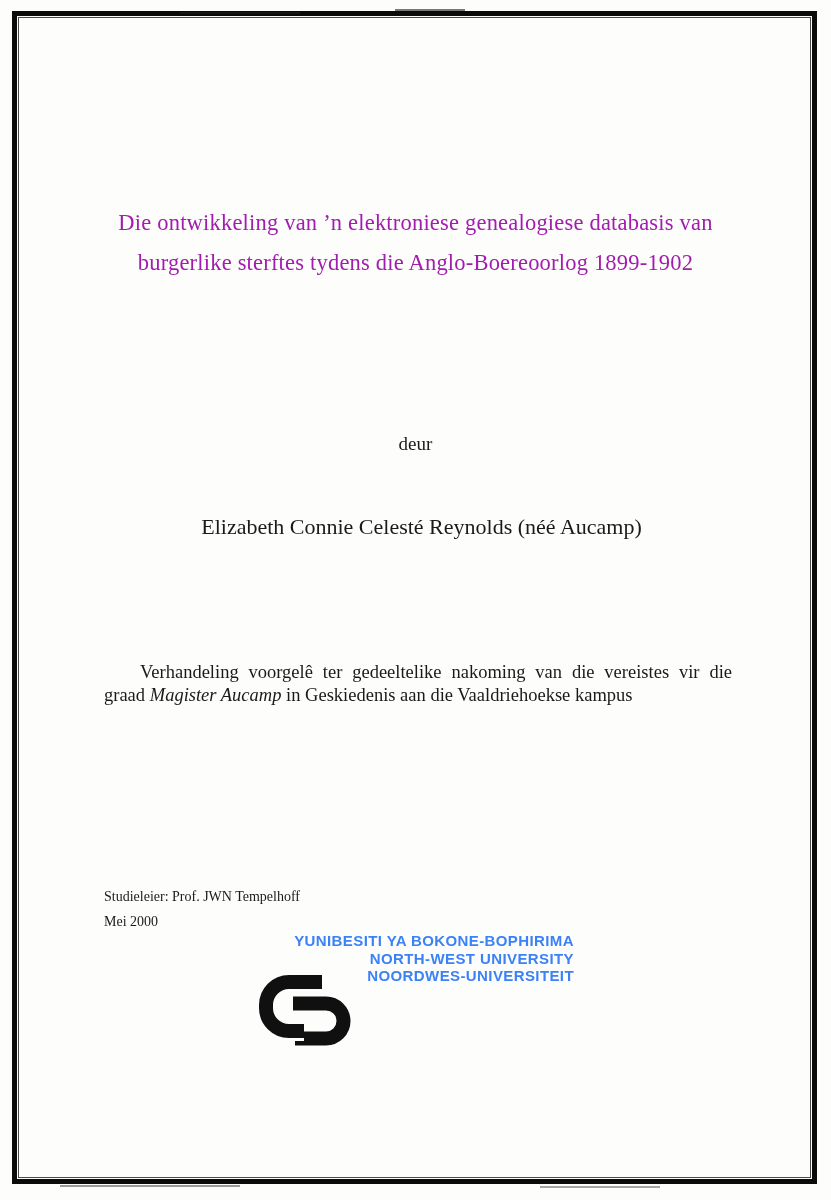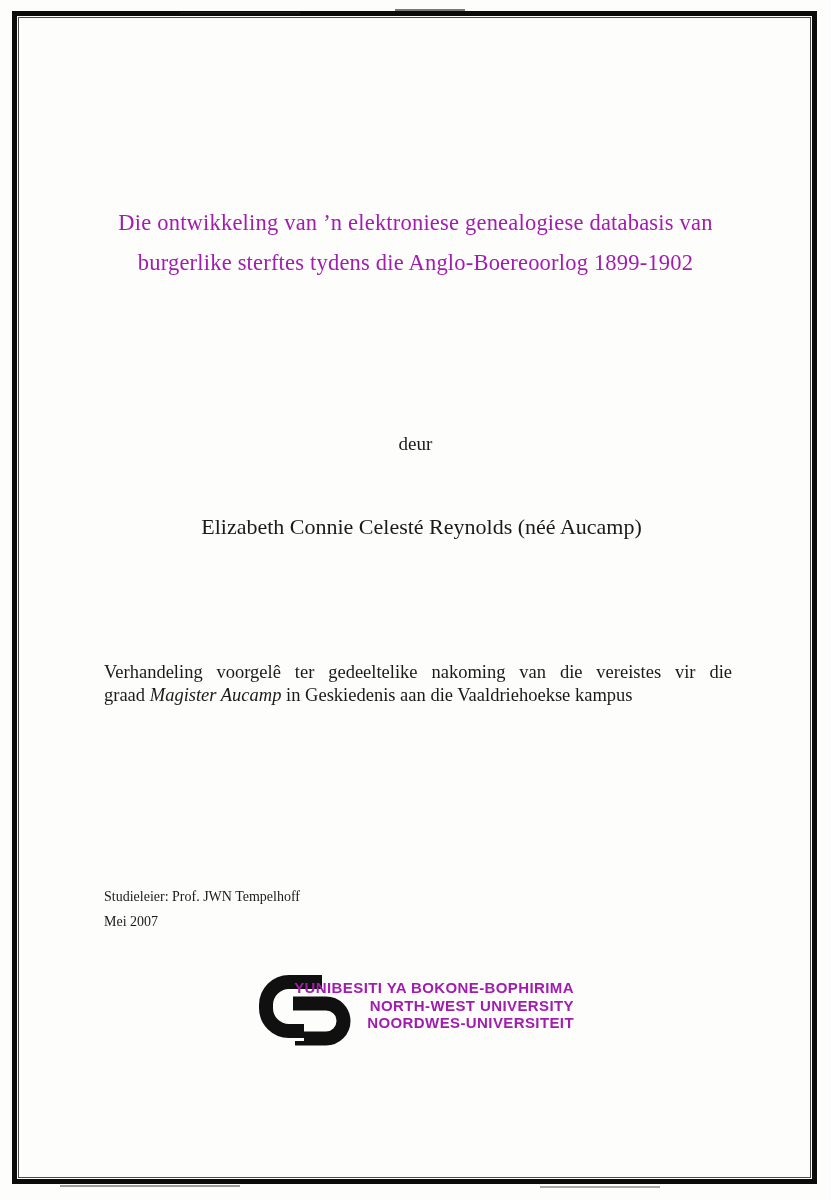--- a/index.html
+++ b/index.html
@@ -49,44 +49,45 @@
   .statement {
     position: absolute;
     top: 661px; left: 104px;
     width: 628px;
     font-size: 18.5px;
     line-height: 22.5px;
   }
   .statement .just {
     text-align: justify;
     text-align-last: justify;
+    margin-left: 36px;
   }
   .supervisor-block {
     position: absolute;
     top: 884px; left: 104px;
     font-size: 14px;
     line-height: 25px;
   }
   .logo-mark {
     position: absolute;
     left: 259px; top: 975px;
     width: 96px; height: 75px;
   }
   .logo-text {
     position: absolute;
-    top: 979px;
+    top: 932px;
     right: 257px;
     text-align: right;
     white-space: nowrap;
     font-family: "Liberation Sans", "DejaVu Sans", sans-serif;
     font-weight: 700;
     font-size: 15px;
     line-height: 17.5px;
     letter-spacing: 0.4px;
-    color: #a21caf;
+    color: #3b82f6;
   }
   
   .speck { position: absolute; background: #222; }
   .speck.s1 { left: 180px; top: 12px;  width: 120px; height: 2px; opacity: .5; }
   .speck.s2 { left: 395px; top: 9px;   width: 70px;  height: 2px; opacity: .6; }
   .speck.s3 { left: 60px;  top: 1185px; width: 180px; height: 2px; opacity: .45; }
   .speck.s4 { left: 540px; top: 1186px; width: 120px; height: 2px; opacity: .4; }
 </style>
 </head>
 <body>
@@ -111,21 +112,21 @@
 
   <div class="author">Elizabeth Connie Celesté Reynolds (néé Aucamp)</div>
 
   <div class="statement">
     <div class="just">Verhandeling voorgelê ter gedeeltelike nakoming van die vereistes vir die</div>
     <div><span>graad </span><i>Magister Aucamp</i><span> in Geskiedenis aan die Vaaldriehoekse kampus</span></div>
   </div>
 
   <div class="supervisor-block">
     <div>Studieleier: Prof. JWN Tempelhoff</div>
-    <div>Mei 2007</div>
+    <div>Mei 2000</div>
   </div>
 
   <div class="logo-mark">
     <svg viewBox="0 0 96 75" width="96" height="75" aria-hidden="true">
 
       <path d="M 34,28.5 H 67 A 17.5,17.5 0 0 1 84.5,46 A 17.5,17.5 0 0 1 67,63.5 H 36" fill="none" stroke="#101010" stroke-width="14"></path>
 
       <path d="M 63,7 H 30 A 23,23 0 0 0 7,30 V 33 A 23,23 0 0 0 30,56 H 45" fill="none" stroke="#fdfdfc" stroke-width="20"></path>
       <path d="M 63,7 H 30 A 23,23 0 0 0 7,30 V 33 A 23,23 0 0 0 30,56 H 45" fill="none" stroke="#101010" stroke-width="14"></path>
     </svg>

